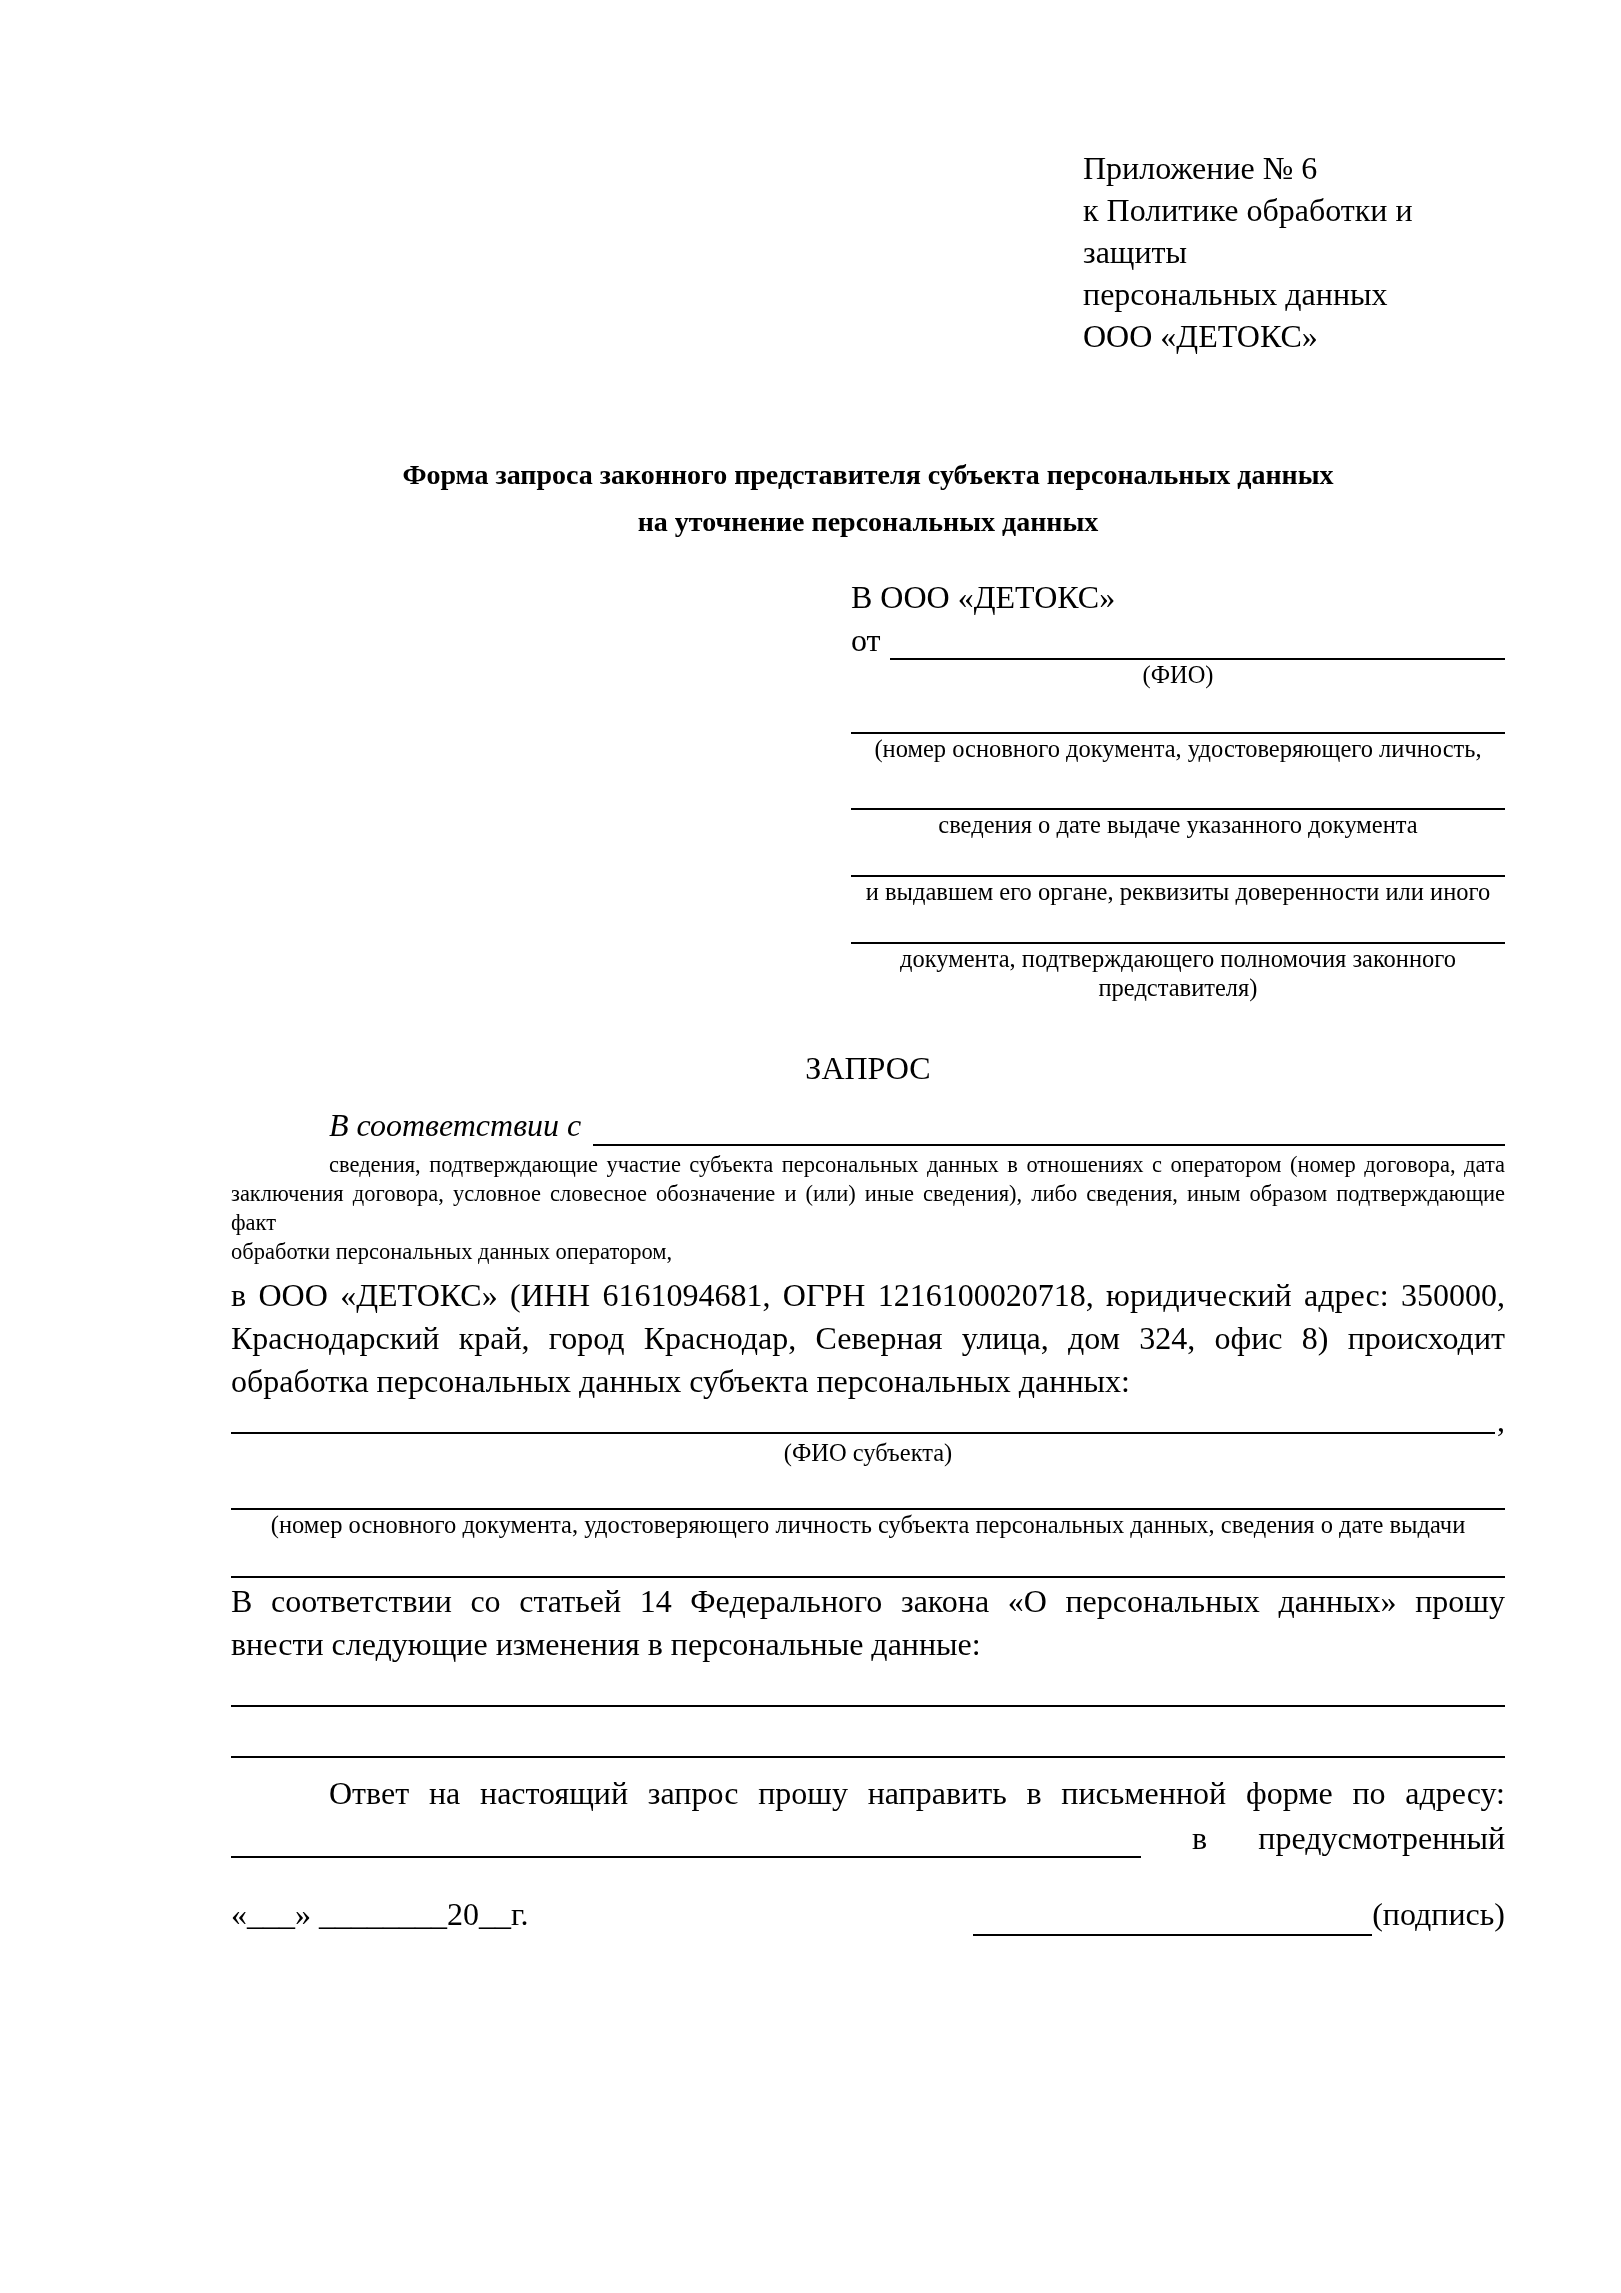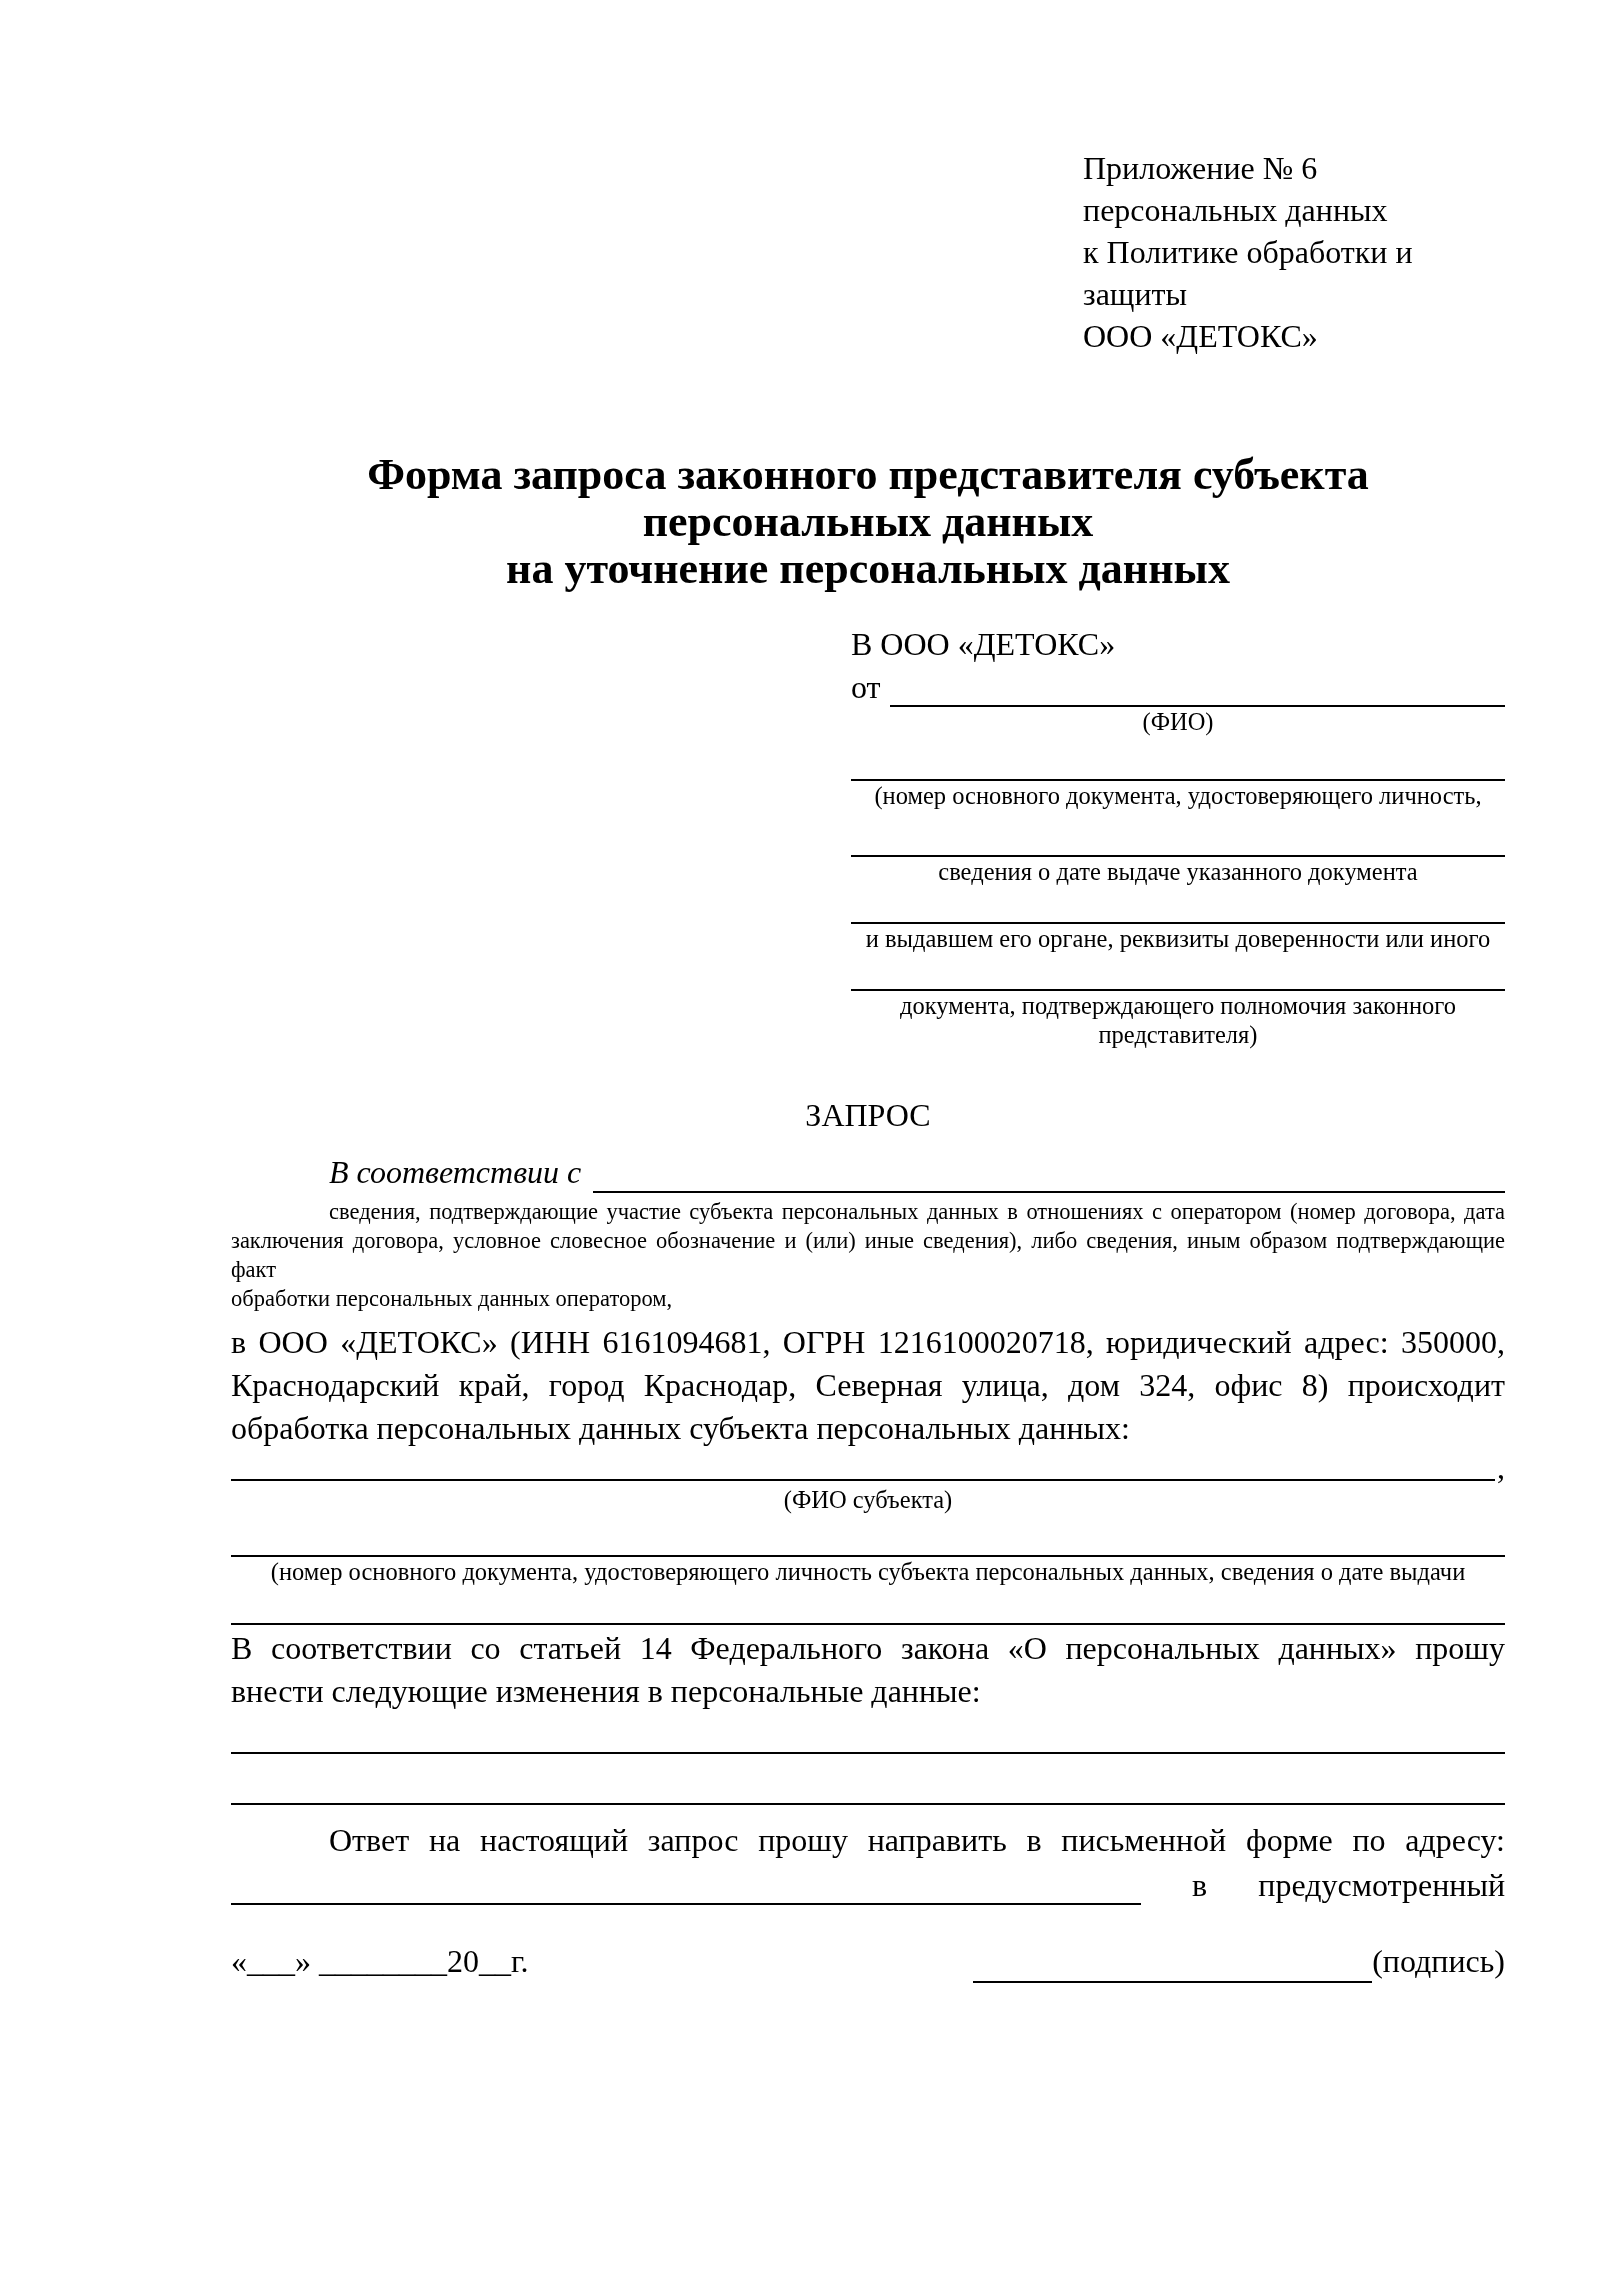--- a/index.html
+++ b/index.html
@@ -21,21 +21,21 @@
   }
   
   .appendix {
     margin-left: 852px;
     font-size: 32px; line-height: 42px;
     text-align: left;
   }
   
   .title {
     margin-top: 94px;
-    font-size: 44px; line-height: 47px;
+    font-size: 28px; line-height: 47px;
     font-weight: bold;
     text-align: center;
   }
   
   .addressee {
     margin-top: 31px;
     margin-left: 620px;
     width: 654px;
     font-size: 32px; line-height: 43px;
   }
@@ -91,22 +91,22 @@
   .sig-line { width: 399px; border-bottom: 2.9px solid #000; height: 37px; }
 </style>
 </head>
 <body>
 
 <div class="page">
   <div class="content">
 
     <div class="appendix">
       <div>Приложение № 6</div>
+      <div>к Политике обработки и защиты</div>
       <div>персональных данных</div>
-      <div>к Политике обработки и защиты</div>
       <div>ООО «ДЕТОКС»</div>
     </div>
 
     <div class="title">
       <div>Форма запроса законного представителя субъекта персональных данных</div>
       <div>на уточнение персональных данных</div>
     </div>
 
     <div class="addressee">
       <div>В ООО «ДЕТОКС»</div>

